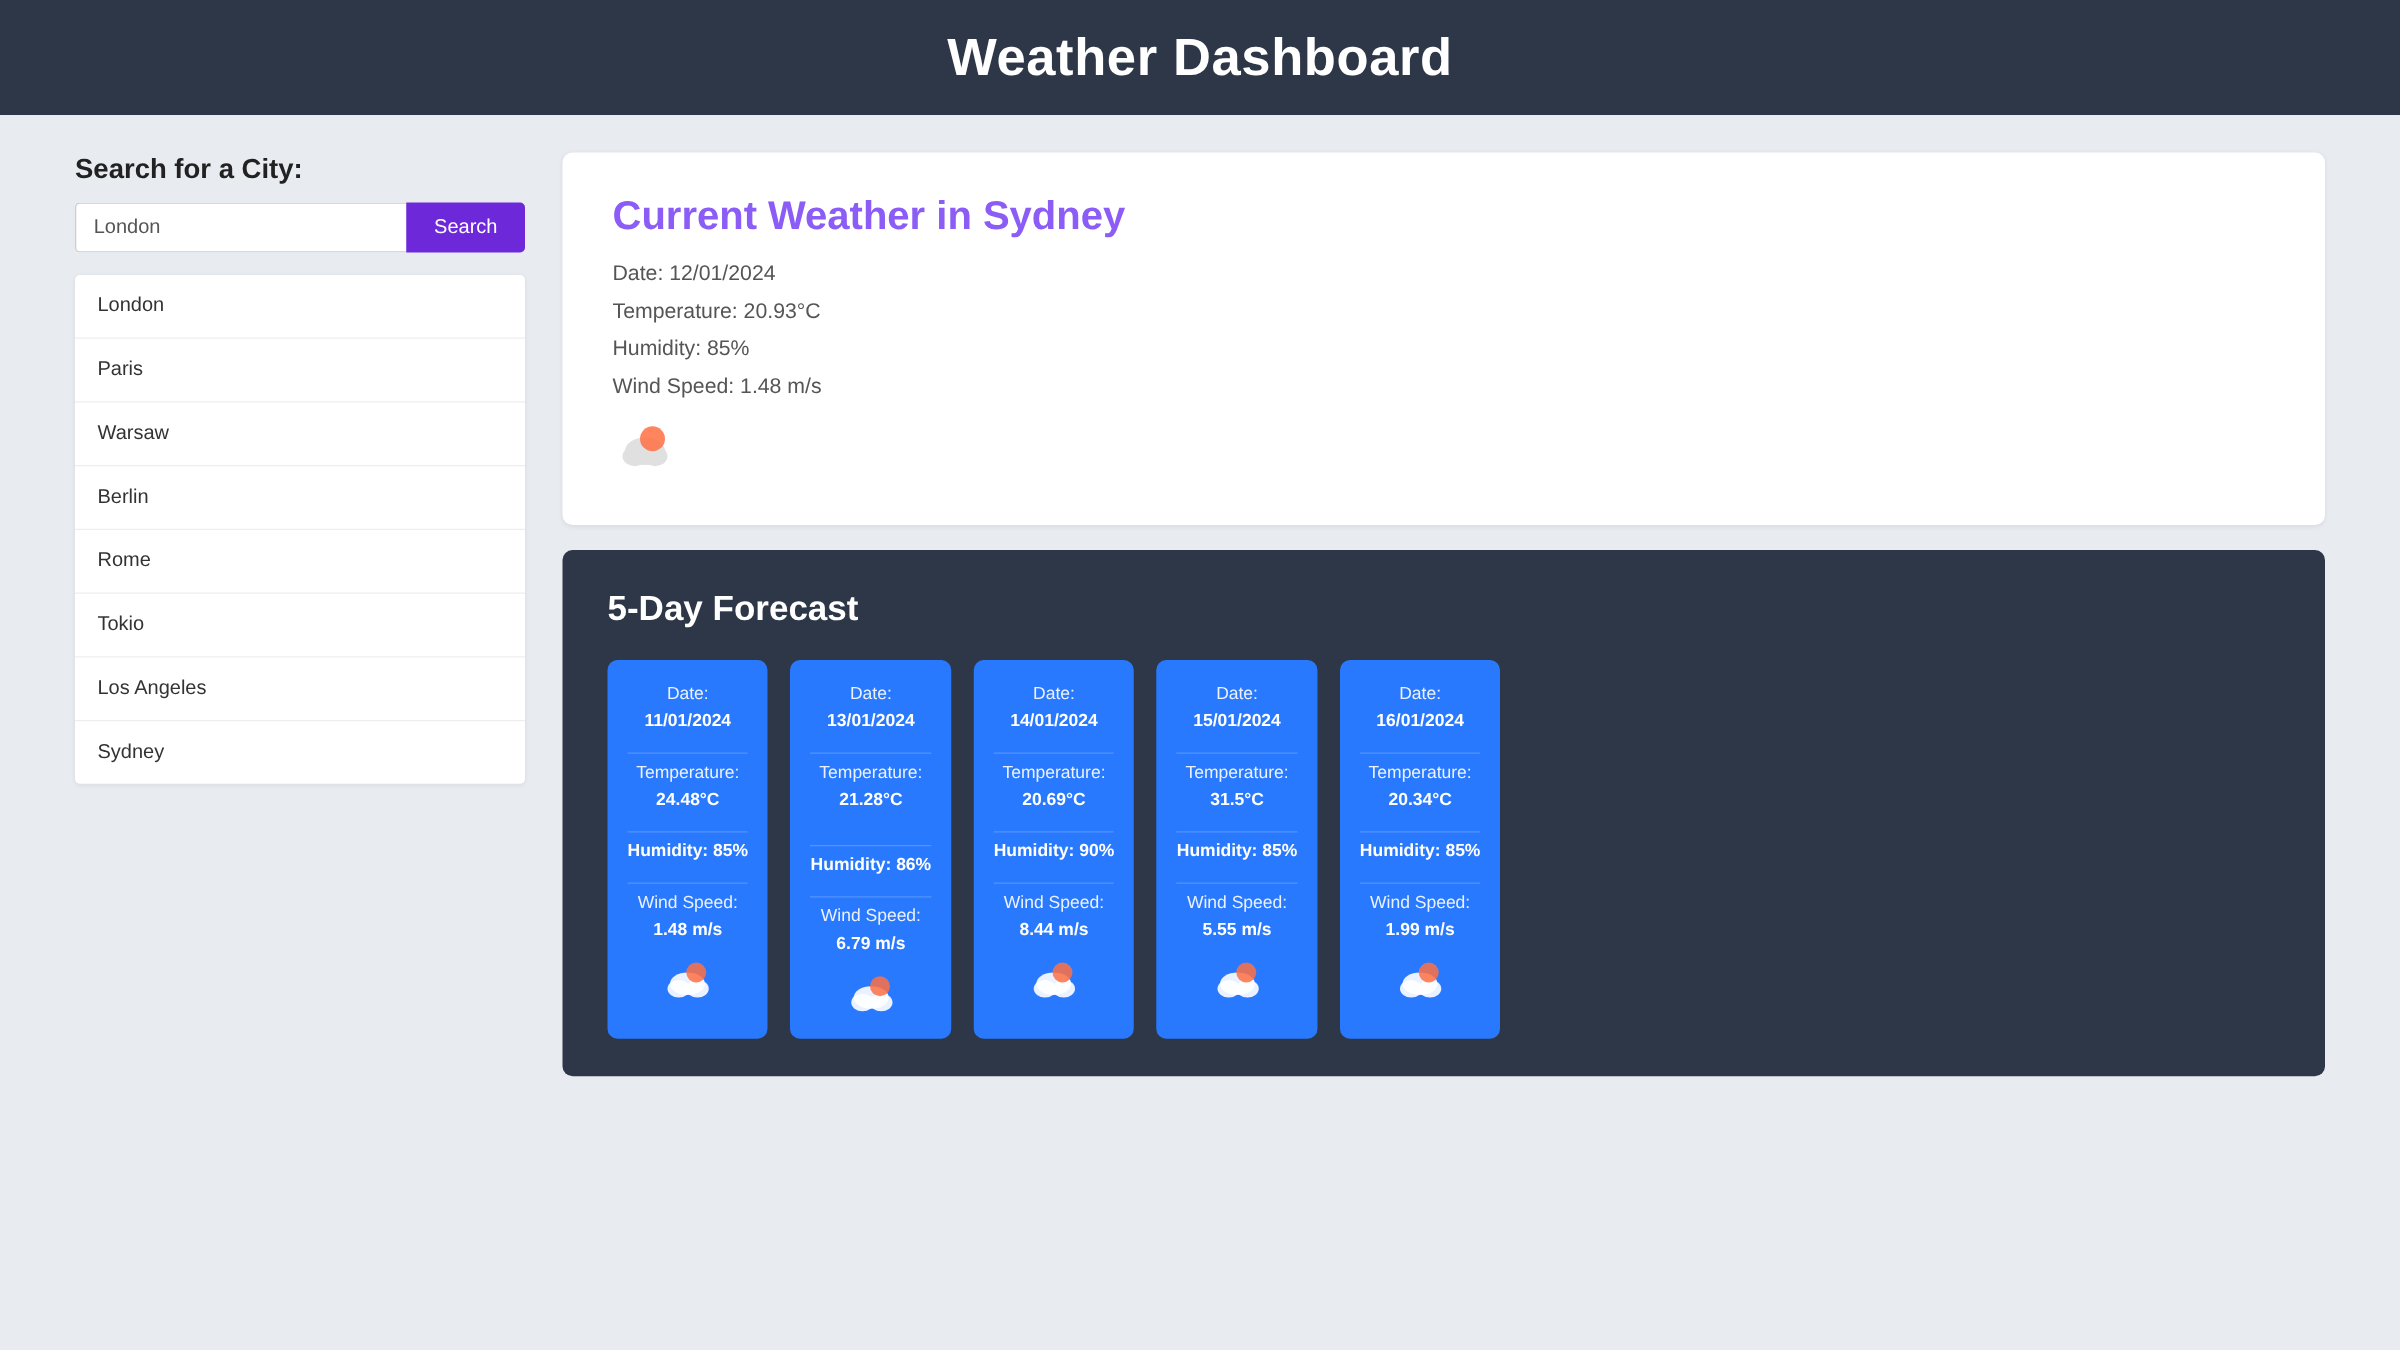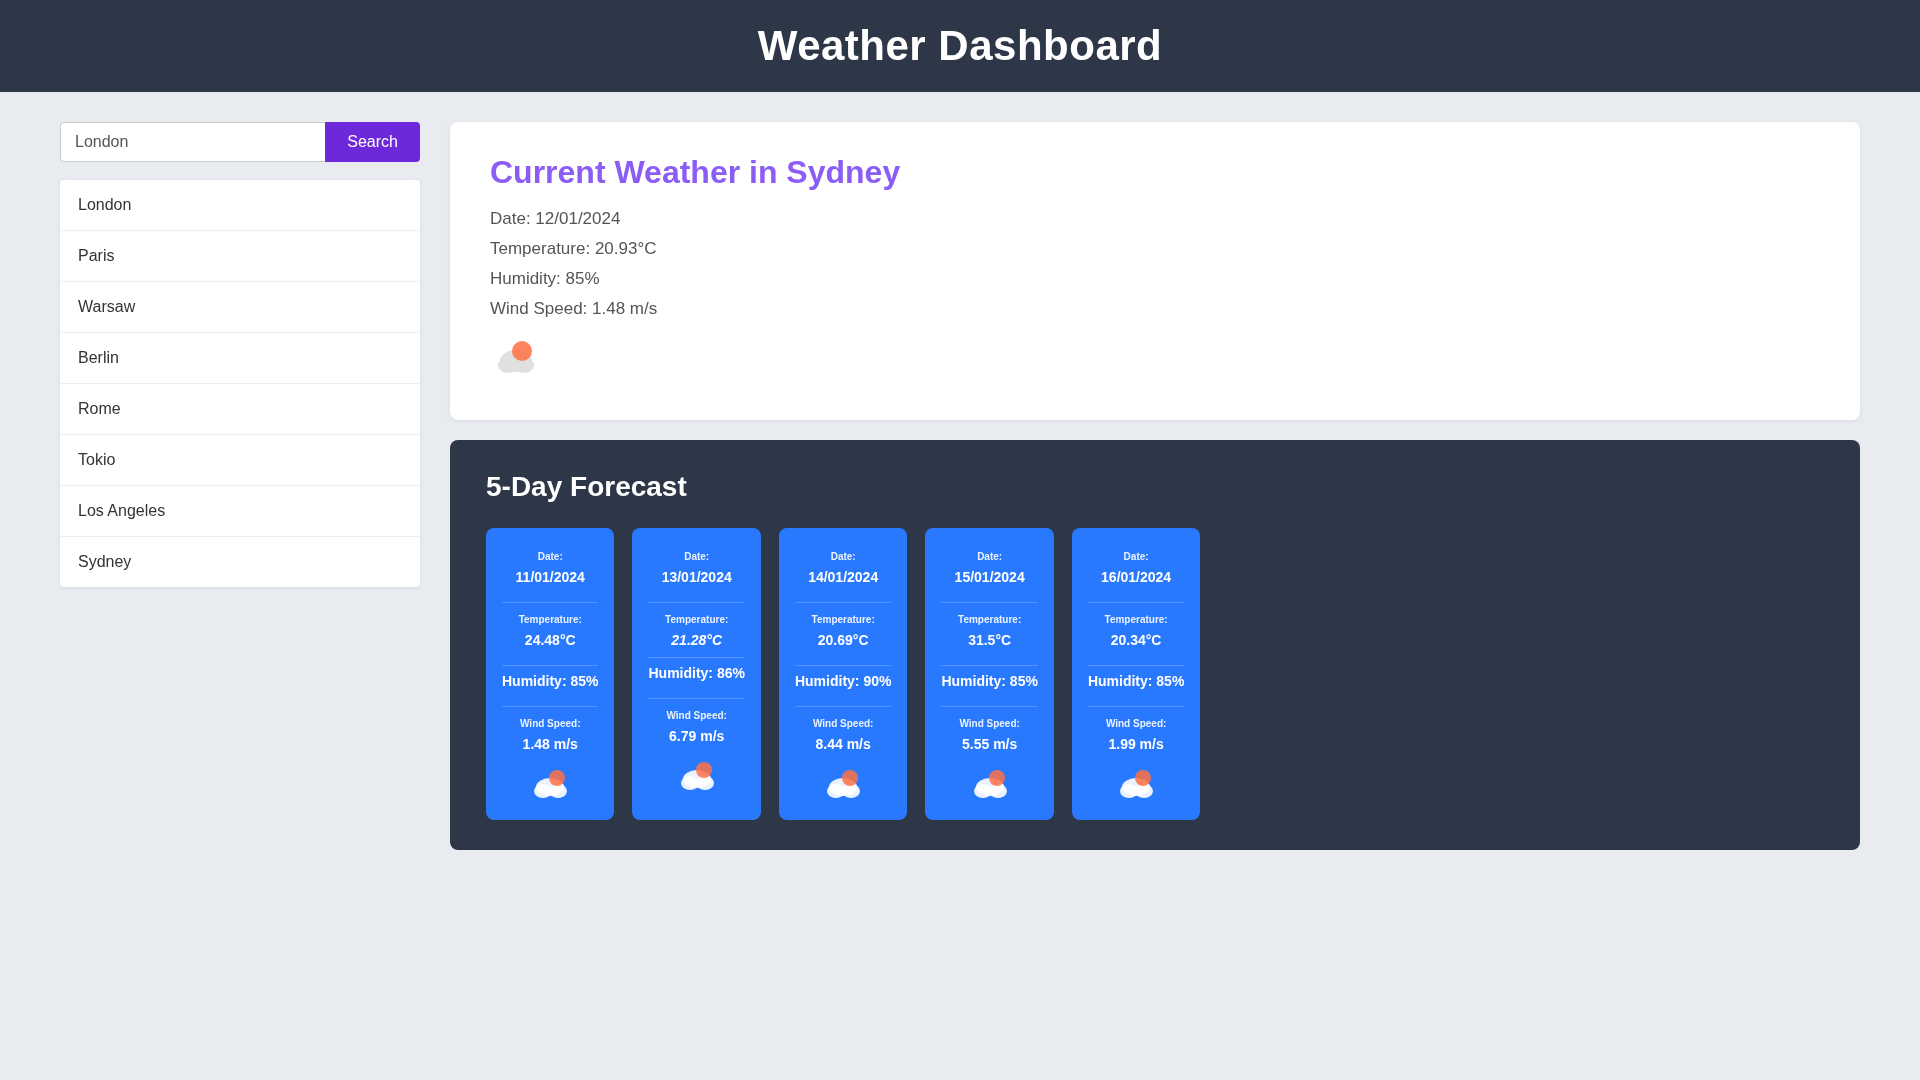--- a/index.html
+++ b/index.html
@@ -134,22 +134,22 @@
       padding: 18px 16px 14px 16px;
       flex: 1;
       color: white;
       text-align: center;
       display: flex;
       flex-direction: column;
       align-items: center;
       gap: 0;
     }
     .fc-label {
-      font-size: 10px;
-      font-weight: 700;
+      font-size: 14px;
+      font-weight: 400;
       opacity: 0.9;
       line-height: 1.2;
     }
     .fc-value {
       font-size: 14px;
       font-weight: 600;
       margin-bottom: 10px;
     }
     .fc-row {
       width: 100%;
@@ -169,20 +169,21 @@
 </head>
 <body>
 
 <div class="header">
   <span>Weather Dashboard</span>
 </div>
 
 <div class="main">
 
   <div class="sidebar">
+    <div class="sidebar-title">Search for a City:</div>
     <div class="search-row">
       <input class="search-input" type="text" value="London" placeholder="London" style="">
       <button class="search-button">Search</button>
     </div>
     <div class="city-list">
 
     <div class="city-item">London</div>
         <div class="city-item">Paris</div>
         <div class="city-item">Warsaw</div>
         <div class="city-item">Berlin</div>
@@ -254,21 +255,21 @@
       <div class="fc-row">
         <span class="fc-label">Date:</span>
       </div>
       <div class="fc-row" style="margin-bottom:10px;">
         <span class="fc-value">13/01/2024</span>
       </div>
       <hr class="fc-divider">
       <div class="fc-row">
         <span class="fc-label">Temperature:</span>
       </div>
-      <div class="fc-row" style="margin-bottom:2px;font-style:italic;">
+      <div class="fc-row" style="margin-bottom:21px;">
         <span class="fc-value">21.28°C</span>
       </div>
       <hr class="fc-divider">
       <div class="fc-row" style="margin-bottom:10px;">
         <span class="fc-value">Humidity: 86%</span>
       </div>
       <hr class="fc-divider">
       <div class="fc-row">
         <span class="fc-label">Wind Speed:</span>
       </div>

